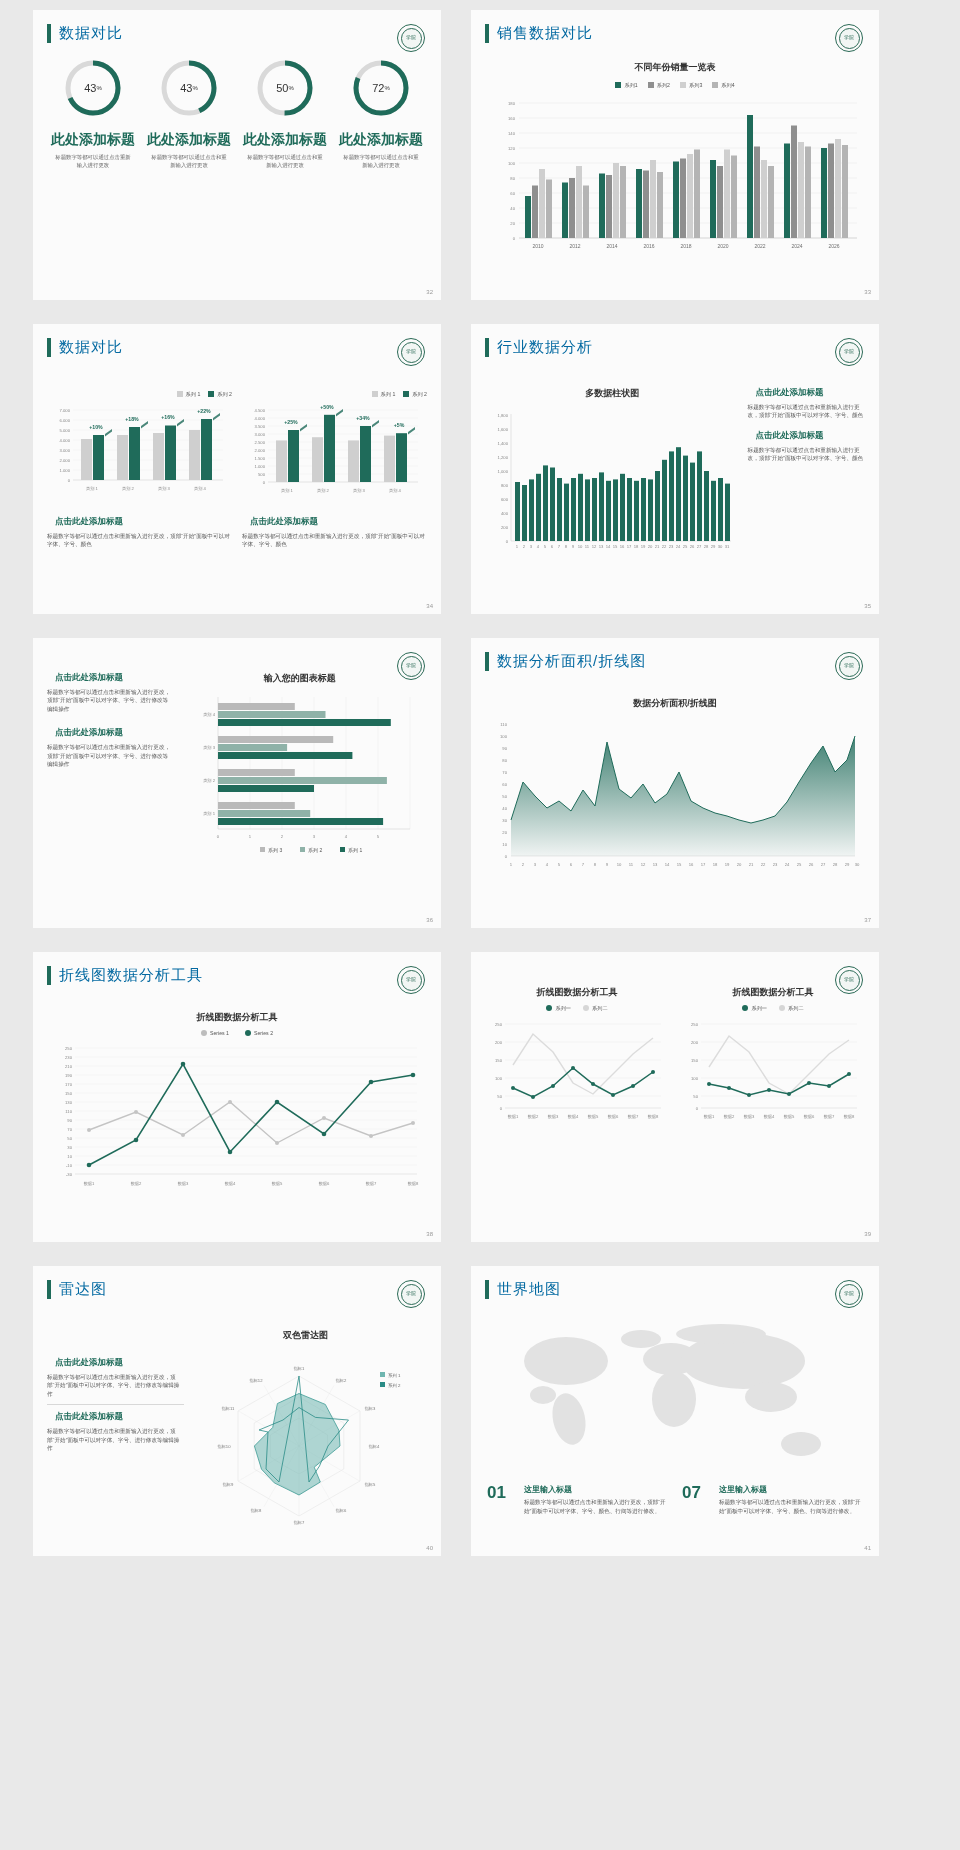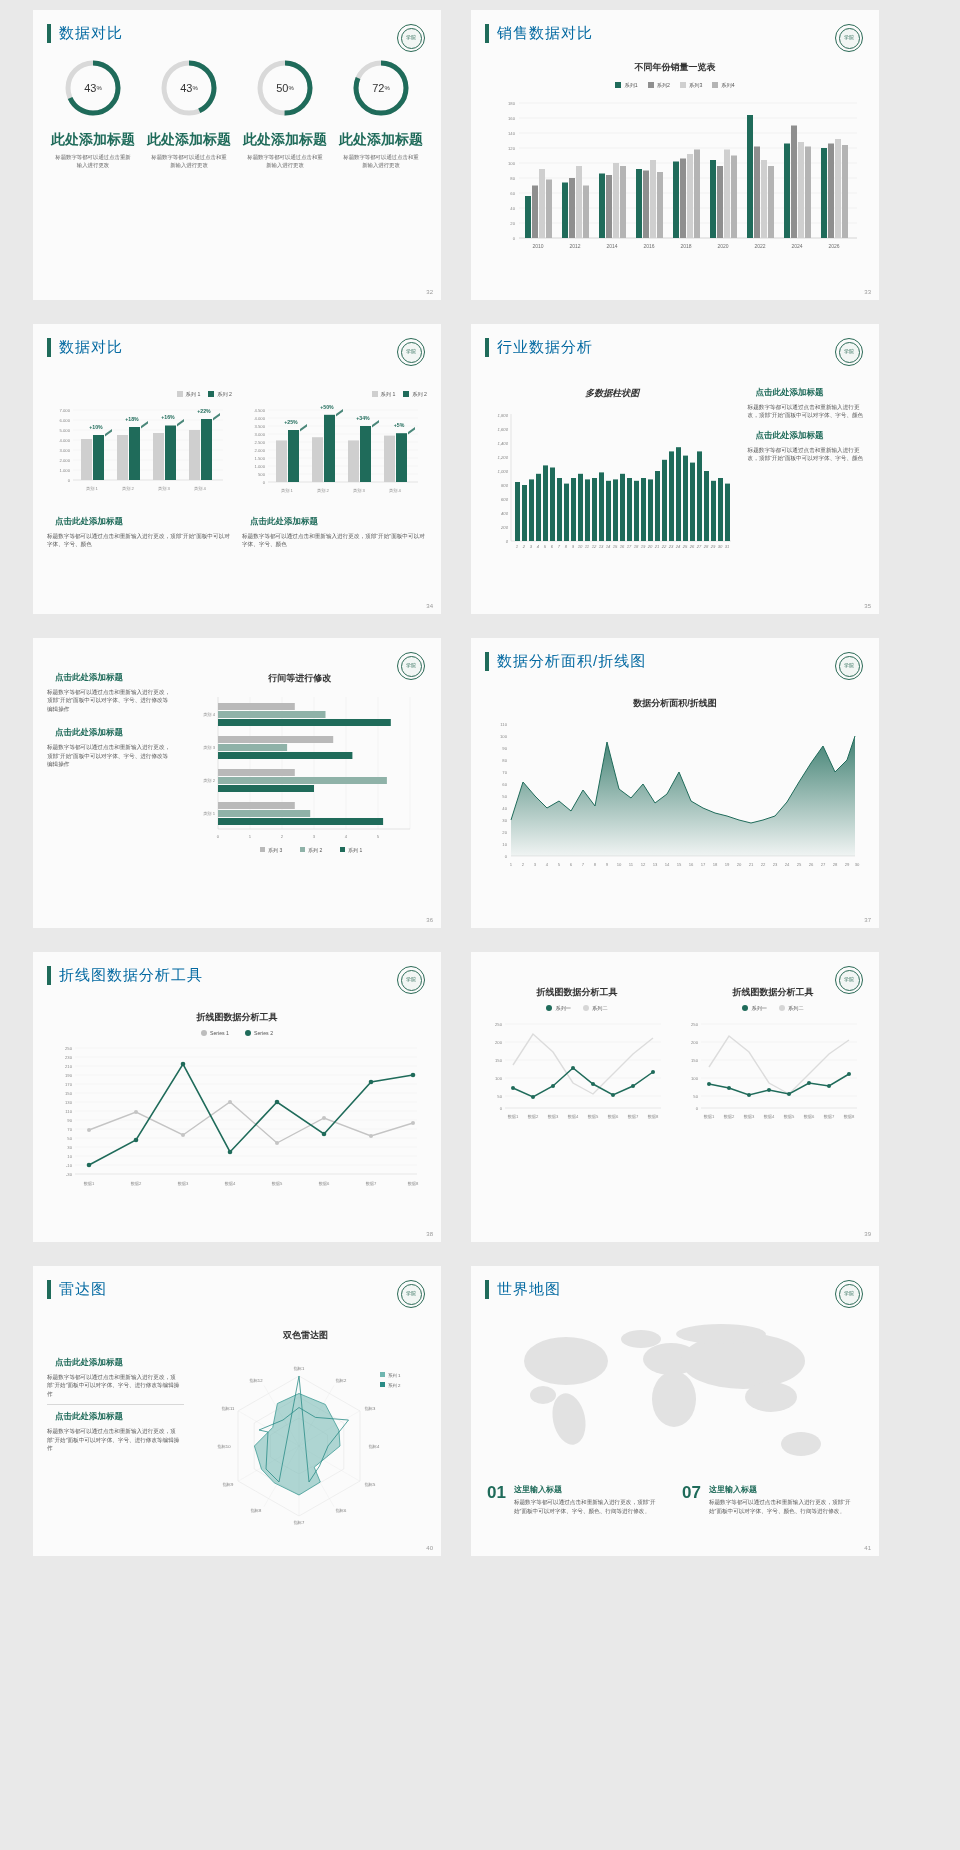--- a/index.html
+++ b/index.html
@@ -70,38 +70,38 @@
   .legend i { display:inline-block; width:6px;height:6px;margin-right:3px; vertical-align:-1px;}
 
   
   .mini-charts { display:flex; gap:10px; padding: 12px 14px 0; }
   .mini { flex:1; }
   .foot2 { display:flex; gap:10px; padding: 4px 14px 0; }
   .foot2 > div { flex:1; }
 
   
   .s35 { display:flex; padding: 6px 14px 0; }
-  .s35 .left { flex: 1 1 62%; font-style: italic; }
+  .s35 .left { flex: 1 1 62%; }
   .s35 .right { flex: 0 0 33%; padding-left:8px; }
   .rblock { margin-bottom:10px; }
 
   
   .s36 { display:flex; padding: 8px 14px 0; }
   .s36 .left { flex:0 0 33%; }
   .s36 .right { flex:1; }
 
   
   .s40 { display:flex; padding: 10px 14px 0; }
   .s40 .left { flex: 0 0 36%; padding-top:28px;}
   .s40 .right { flex:1; }
 
   
   .map-wrap { position:relative; height:232px; }
   .num-cols { position:absolute; bottom:16px; left:16px; right:16px; display:flex; gap:14px; }
-  .numcol { flex:1; display:flex; gap:8px; }
+  .numcol { flex:1; display:flex; gap:18px; }
   .bignum { font-size:17px; color:#1f6b5a; font-weight:bold; line-height:1; }
   .numtitle { font-size:8px; color:#1f6b5a; font-weight:bold; margin-bottom:3px;}
   .divider { height:1px; background:#d8d8d8; margin:6px 0; }
 </style>
 </head>
 <body>
 
 <div class="deck">
 
   <div class="slide">
@@ -528,21 +528,21 @@
         <div>
           <div class="hdr-link">点击此处添加标题</div>
           <div class="body-txt" style="margin-top:4px">标题数字等都可以通过点击和重新输入进行更改，顶部“开始”面板中可以对字体、字号、进行修改等编辑操作</div>
         </div>
         <div style="margin-top:14px">
           <div class="hdr-link">点击此处添加标题</div>
           <div class="body-txt" style="margin-top:4px">标题数字等都可以通过点击和重新输入进行更改，顶部“开始”面板中可以对字体、字号、进行修改等编辑操作</div>
         </div>
       </div>
       <div class="right">
-        <div class="chart-title">行间等进行修改</div>
+        <div class="chart-title">输入您的图表标题</div>
         <svg viewBox="0 0 250 170" width="250" height="170" style="margin-top:4px">
           <g stroke="#e8e8e8" stroke-width="0.4">
             <line x1="78" y1="8" x2="78" y2="140"></line>
               <line x1="110" y1="8" x2="110" y2="140"></line>
             <line x1="142" y1="8" x2="142" y2="140"></line>
               <line x1="174" y1="8" x2="174" y2="140"></line>
             <line x1="206" y1="8" x2="206" y2="140"></line>
               <line x1="238" y1="8" x2="238" y2="140"></line>
           </g>
           <line x1="46" y1="140" x2="238" y2="140" stroke="#c8c8c8" stroke-width="0.5"></line>

